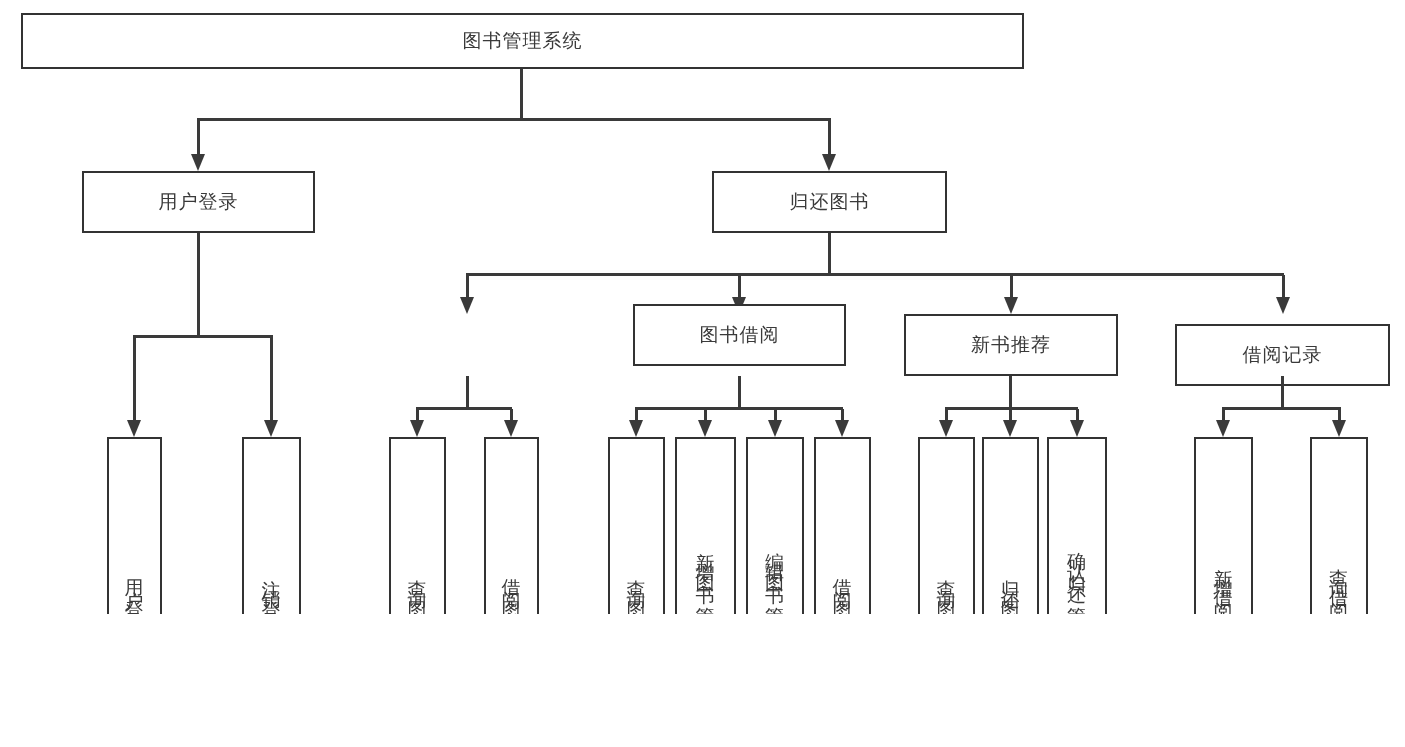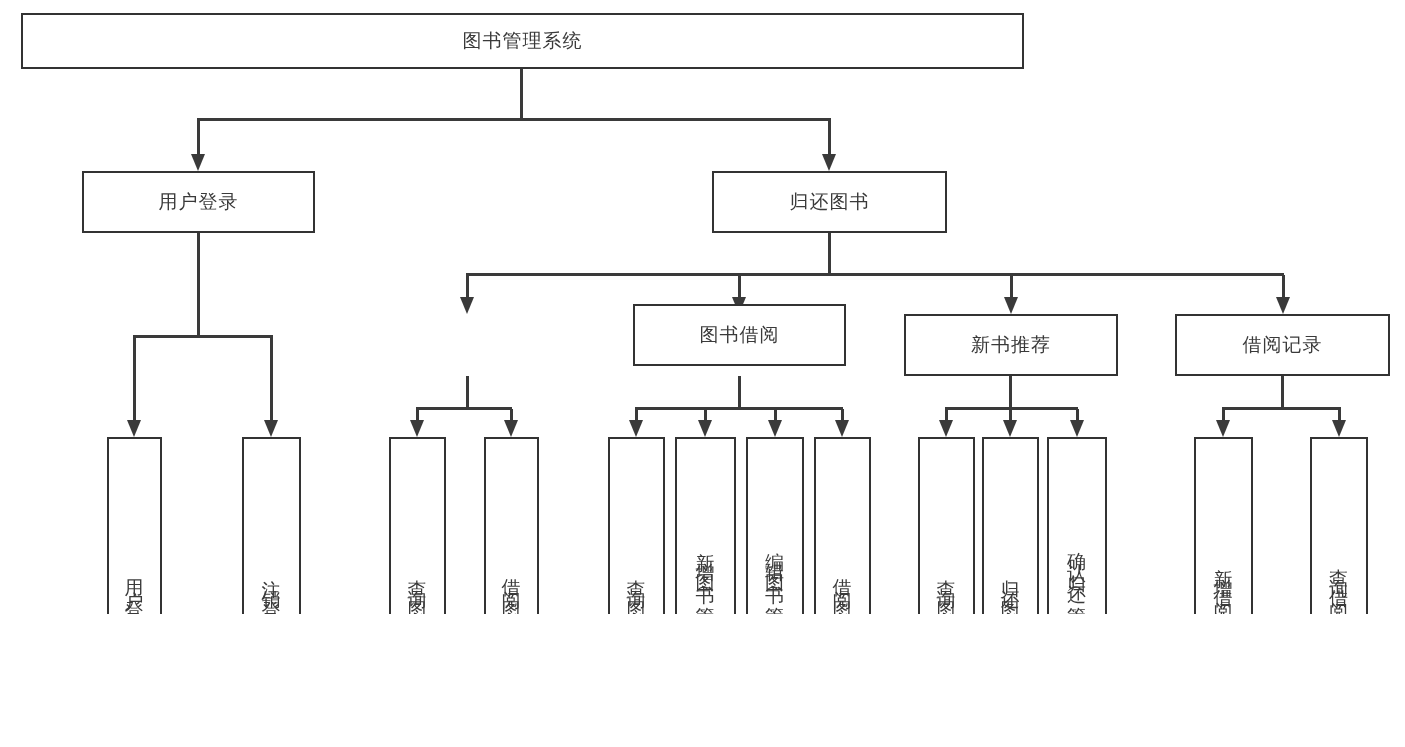--- a/index.html
+++ b/index.html
@@ -98,21 +98,21 @@
   <div class="ar" style="left:1004px;top:297px"></div>
   <div class="vl" style="left:1282px;top:275px;height:22px"></div>
   <div class="ar" style="left:1276px;top:297px"></div>
 
   <div class="node" style="left:633px;top:304px;width:213px;height:62px">
     <span>图书借阅</span>
   </div>
   <div class="node" style="left:904px;top:314px;width:214px;height:62px">
     <span>新书推荐</span>
   </div>
-  <div class="node" style="left:1175px;top:314px;width:215px;height:62px">
+  <div class="node" style="left:1175px;top:324px;width:215px;height:62px">
     <span>借阅记录</span>
   </div>
 
   <div class="vl" style="left:466px;top:376px;height:33px"></div>
   <div class="hl" style="left:416px;top:407px;width:96px"></div>
   <div class="vl" style="left:416px;top:409px;height:11px"></div>
   <div class="ar" style="left:410px;top:420px"></div>
   <div class="vl" style="left:510px;top:409px;height:11px"></div>
   <div class="ar" style="left:504px;top:420px"></div>
 

